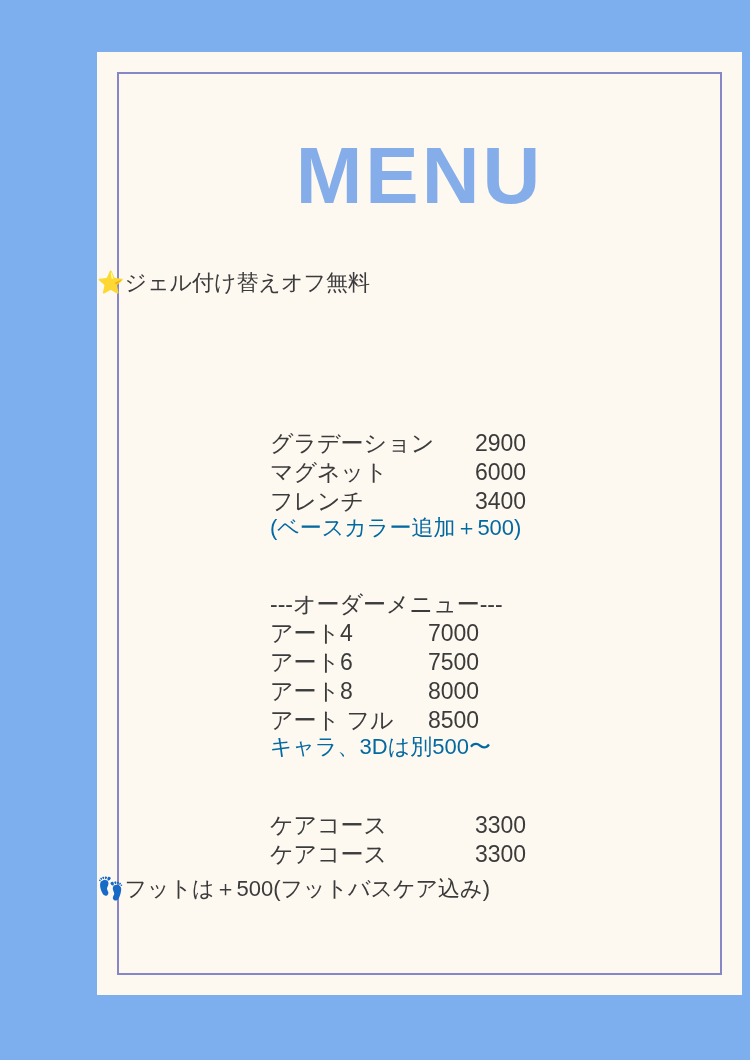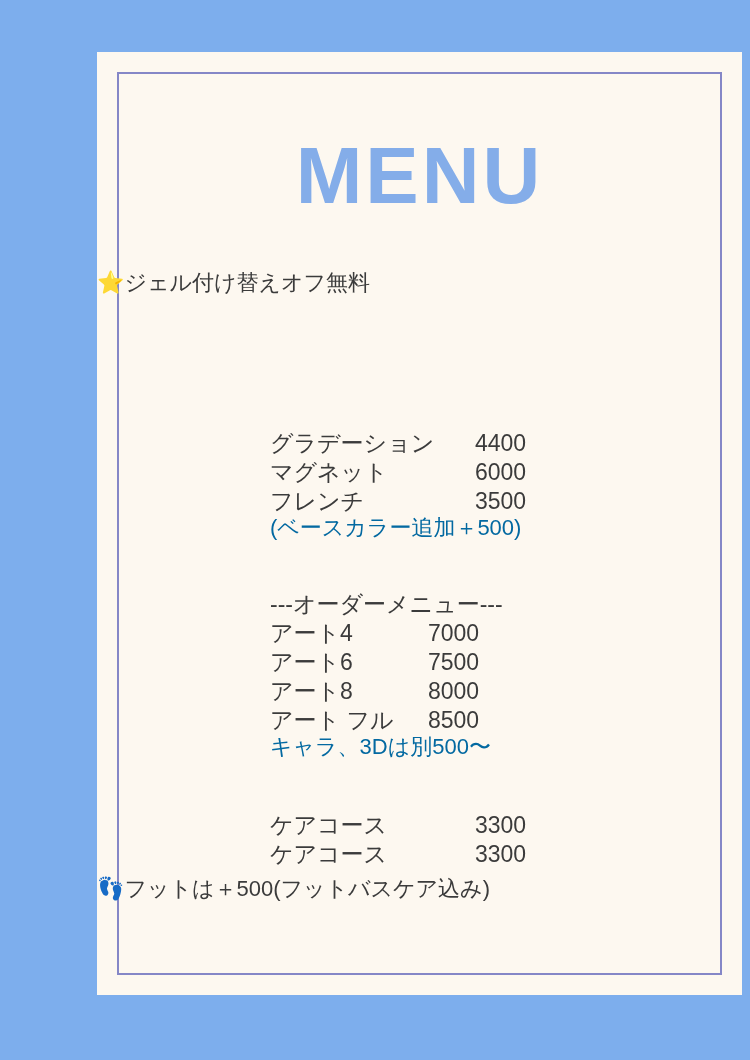--- a/index.html
+++ b/index.html
@@ -100,29 +100,29 @@
   <div class="frame"></div>
 
   <div class="title">MENU</div>
 
   <div class="promo"><span class="emoji">⭐</span><span>ジェル付け替えオフ無料</span></div>
 
 
   <div class="block block-design">
     <div class="row">
       <span>グラデーション</span>
-      <span class="price">4400</span>
+      <span class="price">2900</span>
     </div>
     <div class="row">
       <span>マグネット</span>
       <span class="price">6000</span>
     </div>
     <div class="row">
       <span>フレンチ</span>
-      <span class="price">3500</span>
+      <span class="price">3400</span>
     </div>
     <div class="note">(ベースカラー追加＋500)</div>
   </div>
 
   <div class="block block-order">
     <div class="heading">---オーダーメニュー---</div>
     <div class="row">
       <span>アート4</span>
       <span class="price">7000</span>
     </div>

